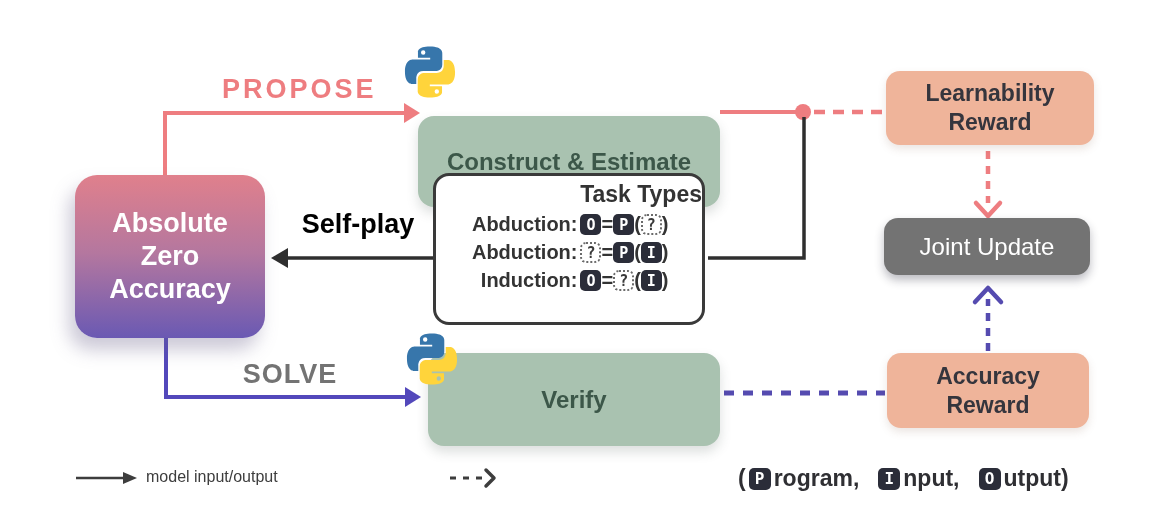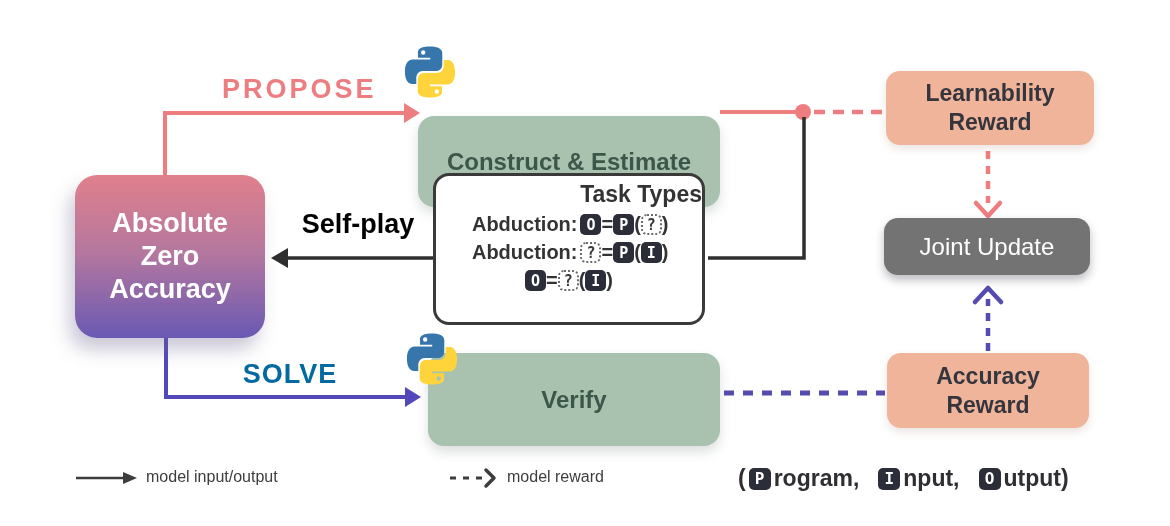--- a/index.html
+++ b/index.html
@@ -62,21 +62,21 @@
   }
   .badge.dotted {
     background:#ffffff; color:#3a3a3a; border:2px dotted #6a6a6a; border-radius:6px;
   }
 
   
   .edge-label { position:absolute; z-index:3; font-weight:bold; }
   .propose-label { left:222px; top:74px; width:140px; text-align:right;
     color:#ee7d80; font-size:27px; letter-spacing:3px; }
   .solve-label { left:238px; top:359px; width:104px; text-align:center;
-    color:#0369a1; font-size:27px; letter-spacing:1px; }
+    color:#737373; font-size:27px; letter-spacing:1px; }
   .selfplay-label { left:293px; top:209px; width:130px; text-align:center;
     color:#000000; font-size:27px; font-weight:bold; }
 
   
   .py-logo { position:absolute; z-index:4; width:52px; height:52px; }
   .py-construct { left:404px; top:46px; }
   .py-verify { left:406px; top:333px; }
 
   
   .legend { position:absolute; z-index:3; top:462px; left:0; width:1170px; height:40px; }
@@ -173,20 +173,21 @@
       <span class="task-label">Abduction:</span>
       <span class="badge dotted">?</span>
       <span class="op">=</span>
       <span class="badge">P</span>
       <span class="op">(</span>
       <span class="badge">I</span>
       <span class="op">)</span>
     </div>
 
     <div class="task-row">
+      <span class="task-label">Induction:</span>
       <span class="badge">O</span>
       <span class="op">=</span>
       <span class="badge dotted">?</span>
       <span class="op">(</span>
       <span class="badge">I</span>
       <span class="op">)</span>
     </div>
   </div>
 
   <div class="edge-label propose-label">PROPOSE</div>
@@ -197,21 +198,20 @@
     <path fill="#3776ab" d="M54.9 1C27.8 1 29.5 12.8 29.5 12.8l.03 12.2h25.9v3.7H19.2S2 26.8 2 54.2c0 27.4 15 26.4 15 26.4h9v-12.6s-.5-15.1 14.9-15.1h25.7s14.4.2 14.4-13.9V15.4S83.3 1 54.9 1zM40.6 9.2a4.65 4.65 0 1 1 0 9.3 4.65 4.65 0 0 1 0-9.3z"></path>
     <path fill="#ffd43b" d="M55.1 109c27.1 0 25.4-11.8 25.4-11.8l-.03-12.2H54.6v-3.7h36.2S108 83.2 108 55.8c0-27.4-15-26.4-15-26.4h-9V42s.5 15.1-14.9 15.1H43.4S29 56.9 29 71v23.6S26.7 109 55.1 109zM69.4 100.8a4.65 4.65 0 1 1 0-9.3 4.65 4.65 0 0 1 0 9.3z"></path>
   </svg>
   <svg class="py-logo py-verify" viewBox="0 0 110 110">
     <path fill="#3776ab" d="M54.9 1C27.8 1 29.5 12.8 29.5 12.8l.03 12.2h25.9v3.7H19.2S2 26.8 2 54.2c0 27.4 15 26.4 15 26.4h9v-12.6s-.5-15.1 14.9-15.1h25.7s14.4.2 14.4-13.9V15.4S83.3 1 54.9 1zM40.6 9.2a4.65 4.65 0 1 1 0 9.3 4.65 4.65 0 0 1 0-9.3z"></path>
     <path fill="#ffd43b" d="M55.1 109c27.1 0 25.4-11.8 25.4-11.8l-.03-12.2H54.6v-3.7h36.2S108 83.2 108 55.8c0-27.4-15-26.4-15-26.4h-9V42s.5 15.1-14.9 15.1H43.4S29 56.9 29 71v23.6S26.7 109 55.1 109zM69.4 100.8a4.65 4.65 0 1 1 0-9.3 4.65 4.65 0 0 1 0 9.3z"></path>
   </svg>
 
   <div class="legend">
     <span class="legend-text lg-io">model input/output</span>
-    <span class="legend-text lg-reward">model reward</span>
     <div class="legend-badges">
       <span>(</span>
       <span class="badge">P</span>
       <span>rogram,</span>
       <span class="lg-gap"></span>
       <span class="badge">I</span>
       <span>nput,</span>
       <span class="lg-gap"></span>
       <span class="badge">O</span>
       <span>utput)</span>

